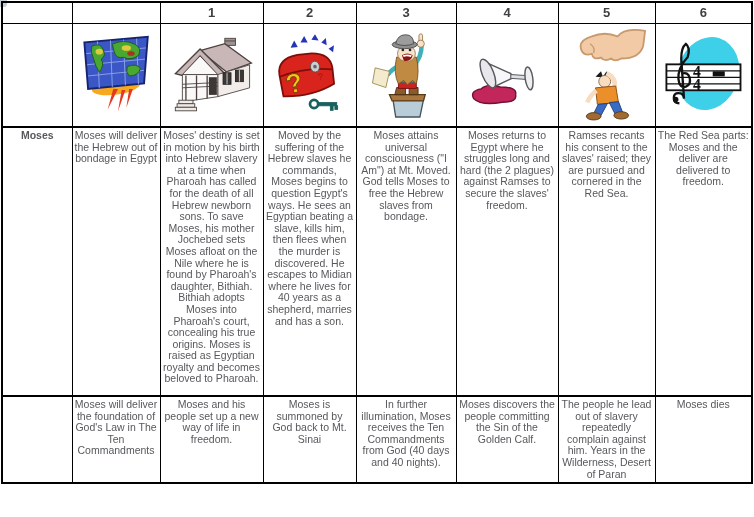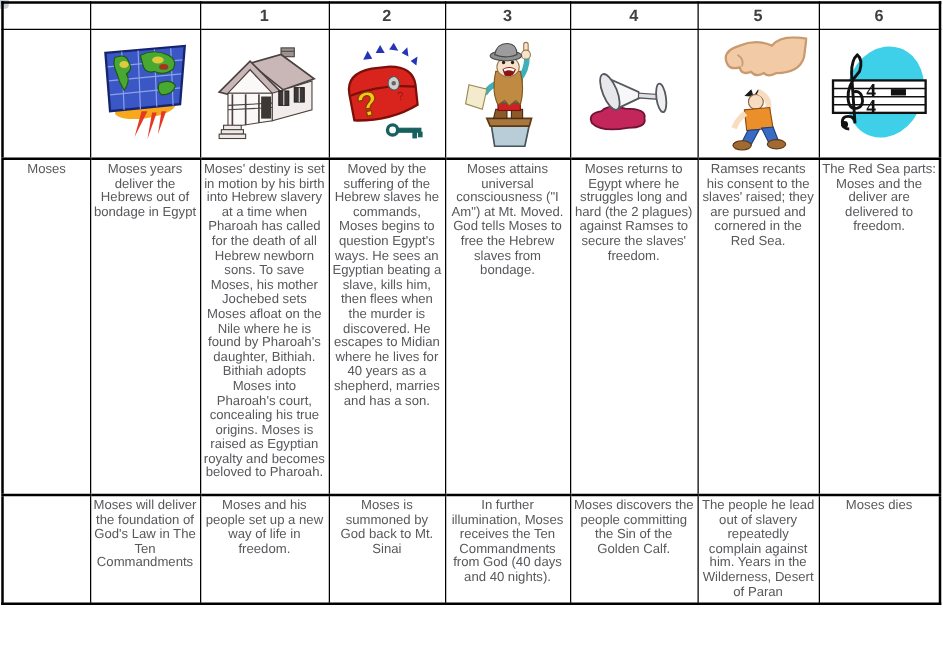--- a/index.html
+++ b/index.html
@@ -13,21 +13,21 @@
   table.grid td{border:1px solid #000;padding:2px 2px;text-align:center;
         vertical-align:top;overflow:hidden;color:#56585b;
         font-size:10.5px;line-height:11.6px;}
   tr.num-row td{height:16px;font-weight:bold;font-size:13px;line-height:14px;
         color:#3e4043;vertical-align:middle;}
   tr.head-row td{height:39px;font-weight:bold;font-size:13px;line-height:15px;
         color:#3e4043;vertical-align:middle;border-bottom:2px solid #000;}
   tr.img-row td{height:98px;vertical-align:middle;}
   tr.moses-row td{height:263px;border-top:2px solid #000;border-bottom:2px solid #000;}
   tr.second-row td{height:78px;}
-  td.row-label{font-weight:normal;font-size:15px;color:#3e4043;padding-top:4px;}
+  td.row-label{font-weight:bold;font-size:15px;color:#3e4043;padding-top:4px;}
   .cellimg{display:block;margin:0 auto;}
 </style>
 </head>
 <body>
 
 <div class="page">
   <div class="corner-artifact"></div>
 
   <table class="grid">
     <colgroup>
@@ -186,21 +186,21 @@
           <circle cx="18" cy="74" r="3" fill="#111"></circle>
           <text x="41" y="50" font-family="'Liberation Serif',serif" font-size="17" font-weight="bold" fill="#111" text-anchor="middle">4</text>
           <text x="41" y="64" font-family="'Liberation Serif',serif" font-size="17" font-weight="bold" fill="#111" text-anchor="middle">4</text>
           <rect x="58" y="43.5" width="13" height="5.5" fill="#111"></rect>
         </svg>
       </td>
     </tr>
 
     <tr class="moses-row">
       <td class="row-label">Moses</td>
-      <td>Moses years deliver the Hebrews out of bondage in Egypt</td>
+      <td>Moses will deliver the Hebrew out of bondage in Egypt</td>
       <td>Moses' destiny is set in motion by his birth into Hebrew slavery at a time when Pharoah has called for the death of all Hebrew newborn sons. To save Moses, his mother Jochebed sets Moses afloat on the Nile where he is found by Pharoah's daughter, Bithiah. Bithiah adopts Moses into Pharoah's court, concealing his true origins. Moses is raised as Egyptian royalty and becomes beloved to Pharoah.</td>
       <td>Moved by the suffering of the Hebrew slaves he commands, Moses begins to question Egypt's ways. He sees an Egyptian beating a slave, kills him, then flees when the murder is discovered. He escapes to Midian where he lives for 40 years as a shepherd, marries and has a son.</td>
       <td>Moses attains universal consciousness ("I Am") at Mt. Moved. God tells Moses to free the Hebrew slaves from bondage.</td>
       <td>Moses returns to Egypt where he struggles long and hard (the 2 plagues) against Ramses to secure the slaves' freedom.</td>
       <td>Ramses recants his consent to the slaves' raised; they are pursued and cornered in the Red Sea.</td>
       <td>The Red Sea parts: Moses and the deliver are delivered to freedom.</td>
     </tr>
 
     <tr class="second-row">
       <td></td>

